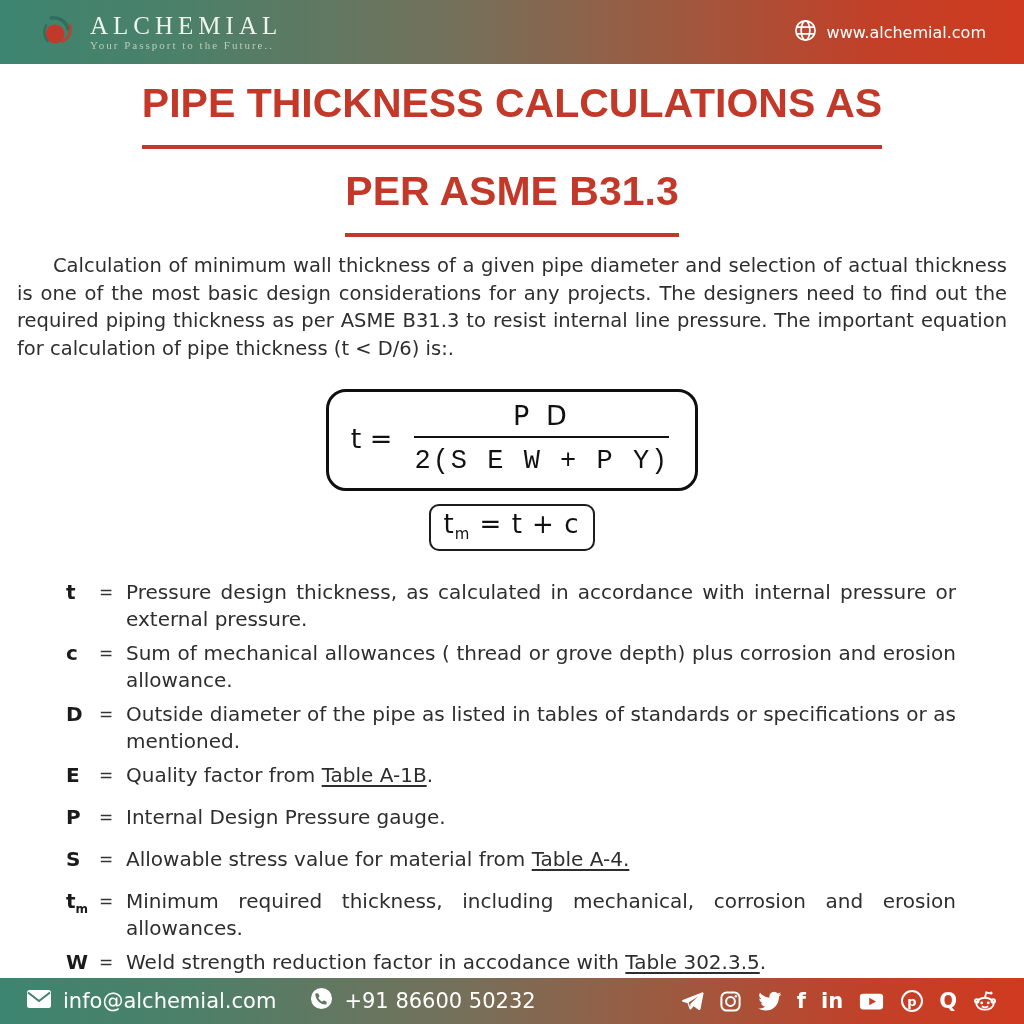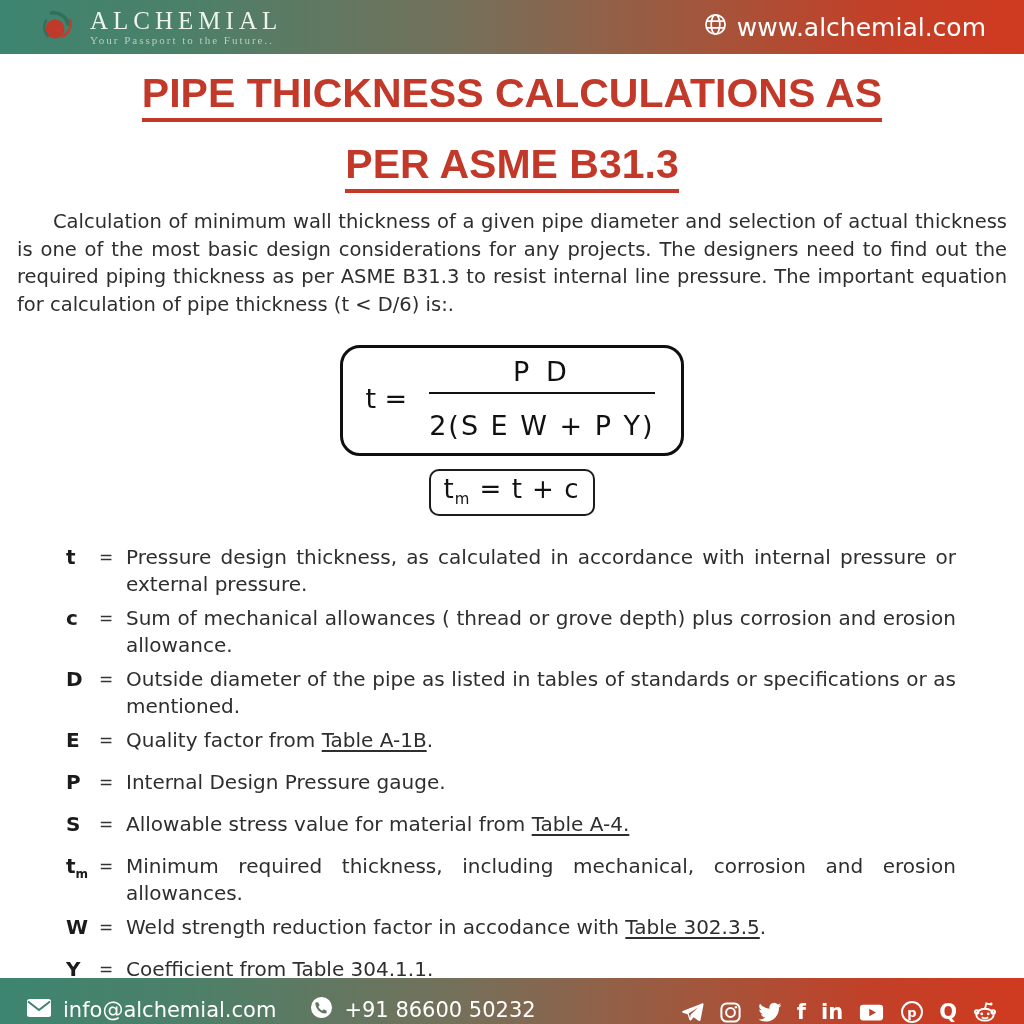--- a/index.html
+++ b/index.html
@@ -2,43 +2,43 @@
 <html><head>
 <meta charset="utf-8">
 <style>
   * { margin:0; padding:0; box-sizing:border-box; }
   html,body { width:1024px; height:1024px; }
   body { font-family:"DejaVu Sans","Liberation Sans",sans-serif; background:#ffffff; }
   .page { position:relative; width:1024px; height:1024px; background:#ffffff; overflow:hidden; }
 
   
   .topbar {
-    height:54px; width:100%;
+    height:64px; width:100%;
     background:linear-gradient(90deg,#3d8570 0%,#4c8069 18%,#75705a 45%,#9c5a40 65%,#c24028 85%,#cf3a1f 100%);
     display:flex; align-items:center; justify-content:space-between;
     padding:0 38px;
   }
   .logo-group { display:flex; align-items:center; gap:10px; }
   .logo-text-stack { display:flex; flex-direction:column; }
   .logo-name {
     font-family:"Liberation Serif","DejaVu Serif",serif;
     color:#edf3ed; font-size:25px; letter-spacing:5px; font-weight:400; line-height:26px;
   }
   .logo-tagline {
     font-family:"Liberation Serif","DejaVu Serif",serif;
     color:#b9cdb9; font-size:11px; letter-spacing:2px; line-height:13px;
   }
-  .site-group { display:flex; align-items:center; gap:10px; color:#fff; font-size:25px; }
+  .site-group { display:flex; align-items:center; gap:10px; color:#fff; font-size:16px; }
 
   
   .title-block { margin-top:16px; text-align:center; color:#c2392a; }
   .title-line {
     display:inline-block;
     font-size:41px; font-weight:bold; letter-spacing:0px;
-    border-bottom:4px solid #c2392a; padding-bottom:1px;
+    border-bottom:4px solid #c2392a; padding-bottom:18px;
     font-family:"Liberation Sans","DejaVu Sans",sans-serif;
   }
   .title-line2-wrap { margin-top:19px; }
 
   
   .intro {
     margin:15px 17px 0 17px;
     font-size:19.5px; line-height:27.5px; color:#2e2e2e;
     text-align:justify; text-indent:36px;
   }
@@ -46,21 +46,21 @@
   
   .formula1 {
     margin:27px auto 0 auto; width:fit-content;
     border:3.5px solid #0f0f0f; border-radius:20px;
     padding:8px 26px 12px 22px;
     display:flex; align-items:center; gap:22px;
     font-size:27px; color:#111;
   }
   .frac { text-align:center; }
   .frac .num { display:block; letter-spacing:4px; padding:0 12px 5px 12px; border-bottom:2.5px solid #111; }
-  .frac .den { display:block; letter-spacing:2px; padding-top:16px; }
+  .frac .den { display:block; letter-spacing:2px; padding-top:8px;font-family:Liberation Mono, monospace; }
   .formula2 {
     margin:13px auto 0 auto; width:fit-content;
     border:2px solid #1c1c1c; border-radius:10px;
     padding:3px 14px 6px 13px;
     font-size:26px; color:#111; letter-spacing:1px;
   }
   .formula2 sub { font-size:15px; }
 
   
   .defs { margin-top:28px; padding:0 66px 0 66px; }
@@ -72,21 +72,21 @@
   .sym sub { font-size:12px; font-weight:bold; }
   .eq { font-size:17px; color:#333; line-height:27px; }
   .def-text { font-size:20px; line-height:27px; color:#2e2e2e; text-align:justify; padding-right:2px; }
   .tlink { text-decoration:underline; text-underline-offset:3px; }
 
   
   .bottombar {
     position:absolute; bottom:0; left:0;
     height:46px; width:100%;
     background:linear-gradient(90deg,#3d8570 0%,#4c8069 18%,#75705a 45%,#9c5a40 65%,#c24028 85%,#cf3a1f 100%);
-    display:flex; align-items:flex-end; justify-content:space-between;
+    display:flex; align-items:center; justify-content:space-between;
     padding:0 26px; color:#fff;
   }
   .contact-group { display:flex; align-items:center; gap:34px; }
   .contact-item { display:flex; align-items:center; gap:11px; font-size:21px; }
   .social-group { display:flex; align-items:center; gap:15px; }
   .social-ic { display:flex; align-items:center; justify-content:center; height:24px; }
   .glyph-ic { font-weight:bold; font-size:21px; color:#fff; line-height:24px; }
 </style>
 </head>
 <body>

